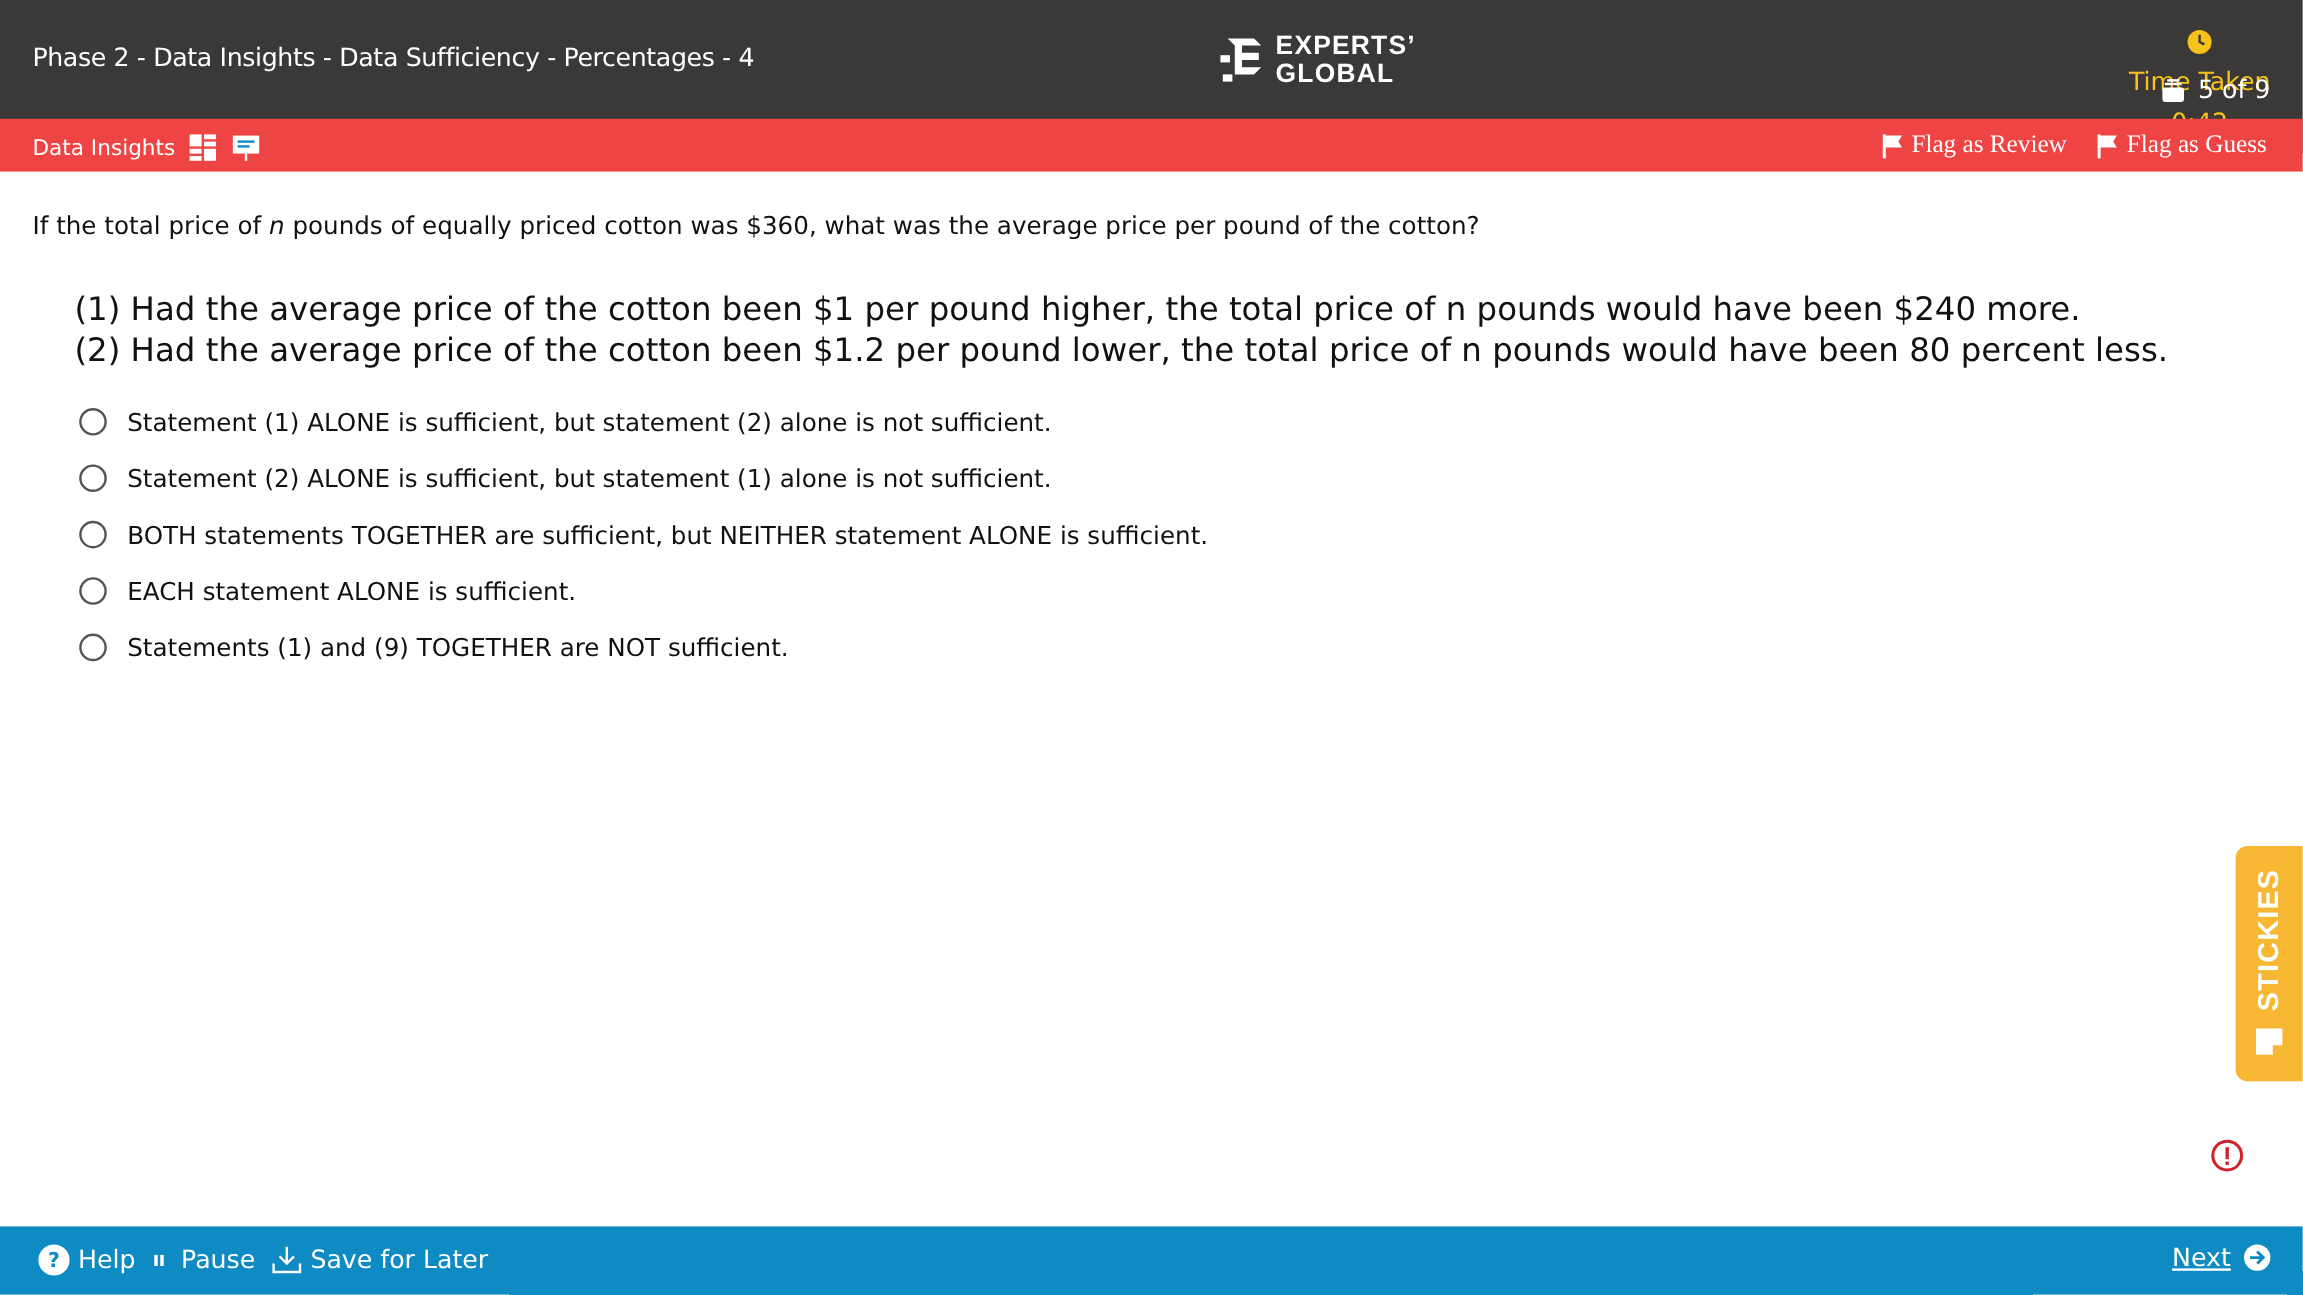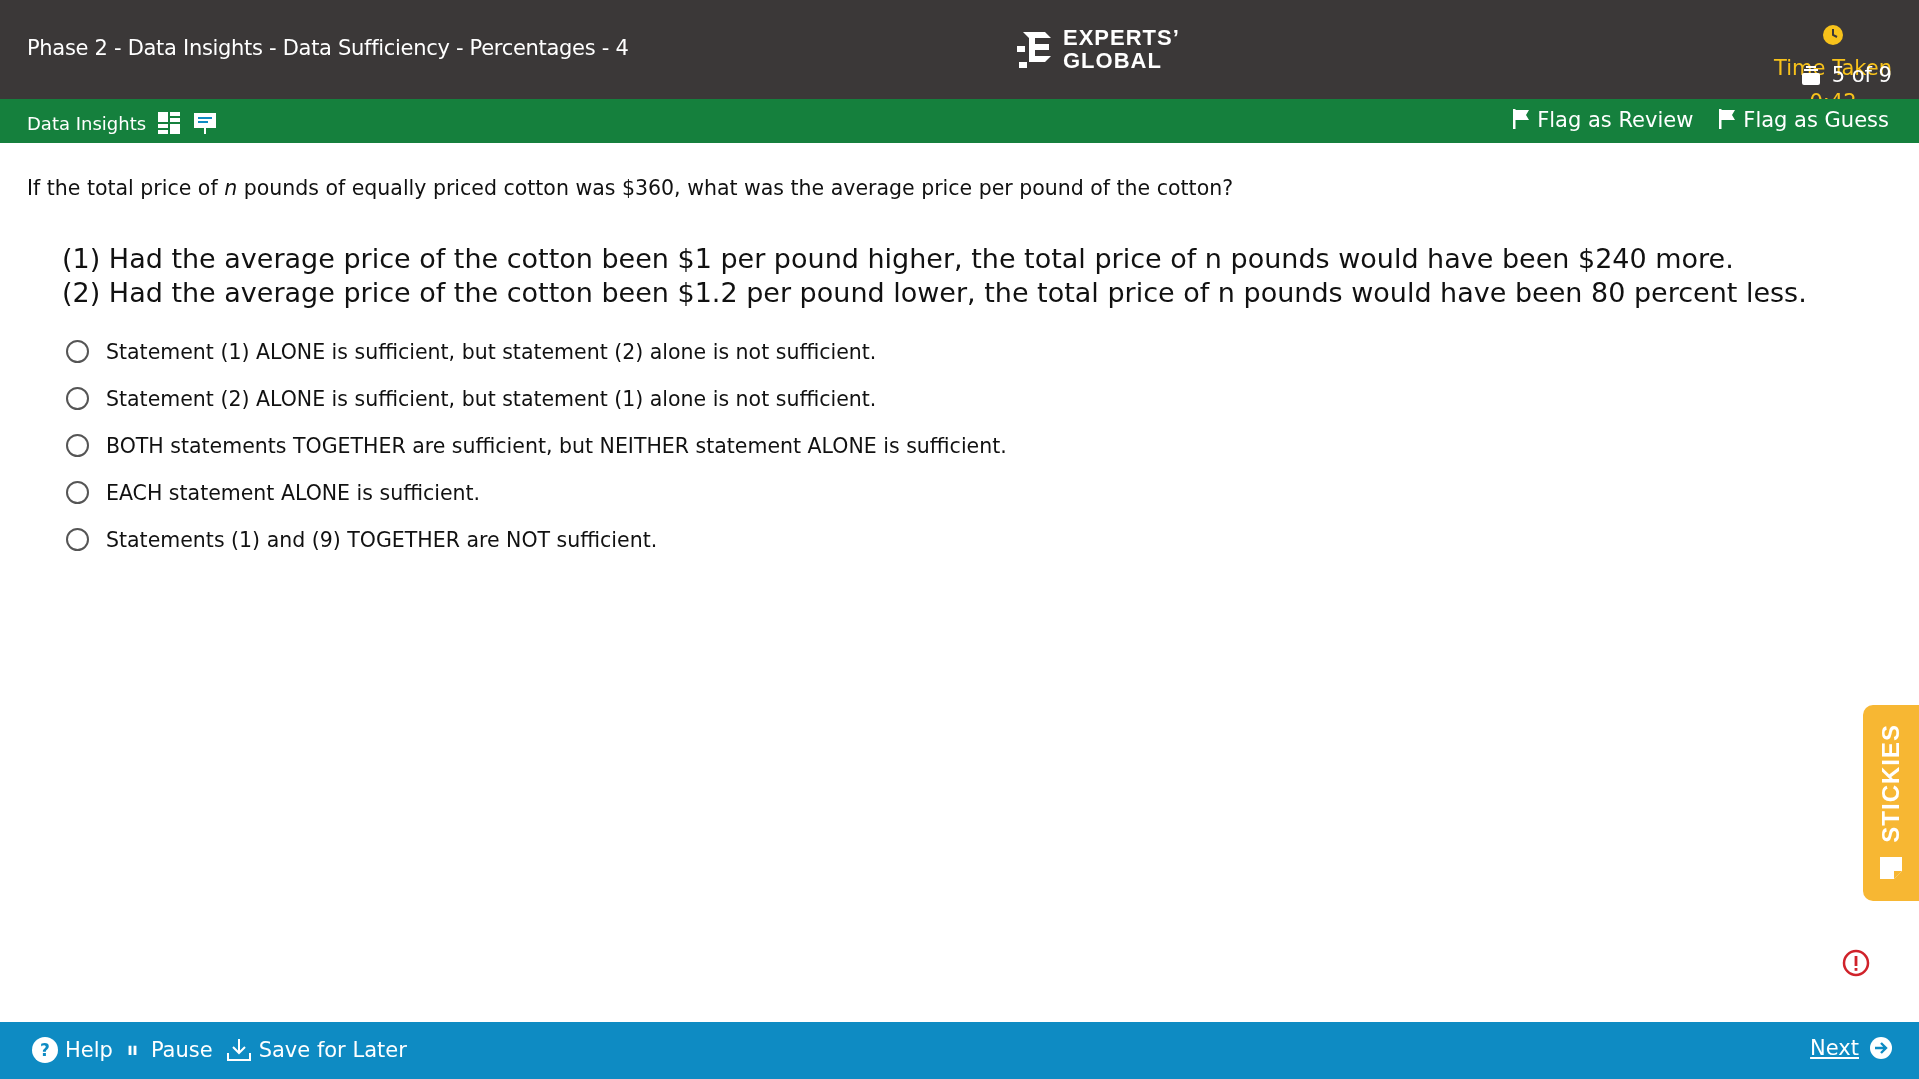--- a/index.html
+++ b/index.html
@@ -9,25 +9,25 @@
   .topbar { position: absolute; left: 0; top: 0; width: 1919px; height: 128px; background: #3b3838; color: #fff; }
   .topbar .title { position: absolute; left: 27px; top: 36px; font-size: 21px; letter-spacing: -0.3px; }
   .logo { position: absolute; left: 1015px; top: 26px; display: flex; align-items: flex-end; gap: 8px; }
   .logo svg { width: 40px; height: 46px; }
   .logo .logo-text { font-family: "Liberation Sans", sans-serif; font-weight: bold; font-size: 22px; line-height: 23px; letter-spacing: 1px; color: #fff; }
   .timer { position: absolute; right: 27px; top: 24px; display: flex; align-items: center; gap: 10px; color: #f7c21b; font-size: 21px; flex-direction: column; }
   .timer svg { width: 22px; height: 22px; }
   .progress { position: absolute; right: 27px; top: 63px; display: flex; align-items: flex-end; gap: 10px; color: #fff; font-size: 21px; }
   .progress svg { width: 22px; height: 22px; }
 
-  .toolbar { position: absolute; left: 0; top: 99px; width: 1919px; height: 44px; background: #15803d; color: #fff; }
+  .toolbar { position: absolute; left: 0; top: 99px; width: 1919px; height: 44px; background: #ef4444; color: #fff; }
   .toolbar .section { position: absolute; left: 27px; top: 11px; font-size: 18px; display: flex; align-items: center; gap: 10px; }
   .toolbar .section svg { width: 26px; height: 26px; }
   .flags { position: absolute; right: 30px; top: 9px; display: flex; gap: 24px; font-size: 21px; }
-  .flag { display: flex; align-items: flex-start; gap: 6px; cursor: pointer; }
+  .flag { display: flex; align-items: flex-end; gap: 6px; cursor: pointer; font-family: Liberation Serif, serif; }
   .flag svg { width: 20px; height: 22px; }
 
   .content { position: absolute; left: 27px; top: 174px; width: 1820px; }
   .question { font-size: 20.5px; line-height: 28px; }
   .question i { font-style: italic; }
   .statements { margin-left: 35px; margin-top: 40px; font-size: 27px; line-height: 34px; }
   .options { margin-left: 39px; margin-top: 18px; }
   .option { display: flex; align-items: center; height: 47px; font-size: 20.5px; cursor: pointer; }
   .radio { width: 23px; height: 23px; border: 2.5px solid #555; border-radius: 50%; margin-right: 17px; background: #fff; flex-shrink: 0; }
 

